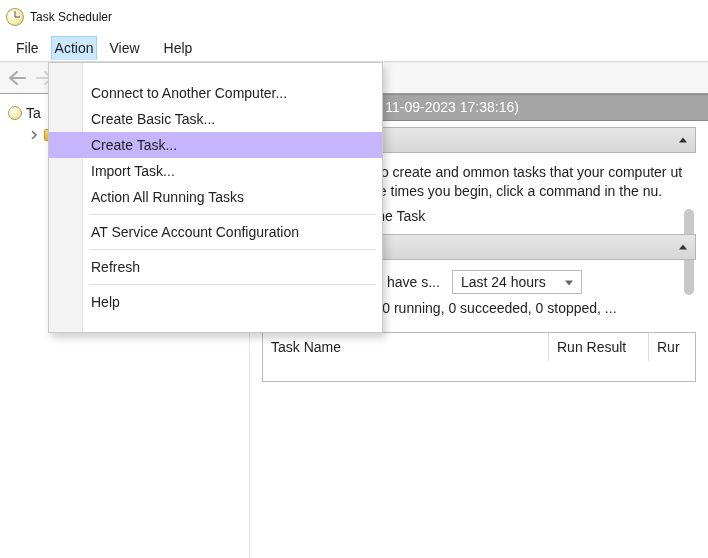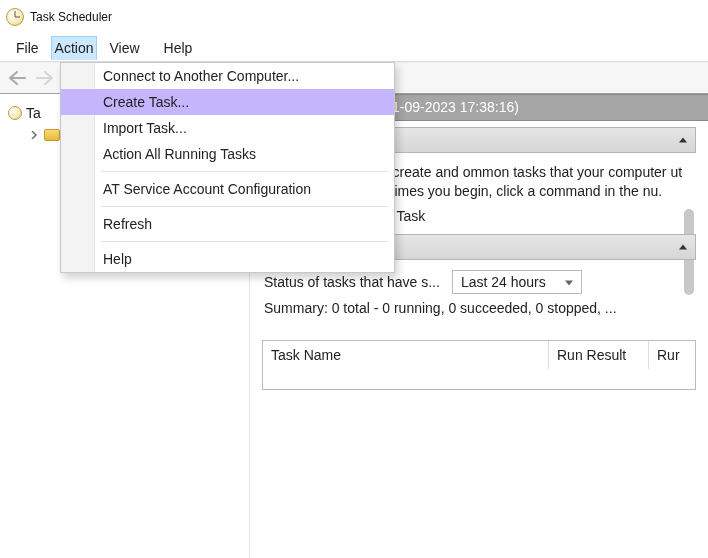--- a/index.html
+++ b/index.html
@@ -167,46 +167,46 @@
   }
   .dropdown::after{
     content:"";
     position:absolute; right:8px; top:50%; transform:translateY(-30%);
     border-left:4px solid transparent;
     border-right:4px solid transparent;
     border-top:5px solid #666;
   }
   .table {
     border:1px solid #bbb;
-    margin-top: 24px;
+    margin-top: 16px;
   }
   .table-head {
     display:flex;
     background:#fff;
   }
   .th {
     border-right:1px solid #ddd;
     padding: 6px 8px;
     white-space:nowrap;
   }
   .th:last-child{border-right:none;}
   .th1{flex:1 1 auto;}
   .th2{width:100px;}
   .th3{width:46px;}
 
   
   .action-menu {
     position: absolute;
-    left: 60px;
+    left: 48px;
     top: 62px;
     width: 335px;
     background: #fff;
     border: 1px solid #c8c8c8;
     box-shadow: 3px 5px 8px rgba(0,0,0,.18);
-    padding: 0 0;
+    padding: 17px 0;
     z-index: 50;
   }
   .left-gutter {
     position:absolute; left:0; top:0; bottom:0;
     width: 34px;
     background: #f3f3f3;
     border-right: 1px solid #e4e4e4;
   }
   .mi {
     position:relative;
@@ -309,20 +309,21 @@
       </div>
 
     </div>
   </div>
 
 </div>
 
 <div class="action-menu">
   <div class="left-gutter"></div>
   <div class="mi">Connect to Another Computer...</div>
+  <div class="mi">Create Basic Task...</div>
   <div class="mi highlight">Create Task...</div>
   <div class="mi">Import Task...</div>
   <div class="mi">Action All Running Tasks</div>
   <div class="sep"></div>
   <div class="mi">AT Service Account Configuration</div>
   <div class="sep"></div>
   <div class="mi">Refresh</div>
   <div class="sep"></div>
   <div class="mi">Help</div>
 </div>

